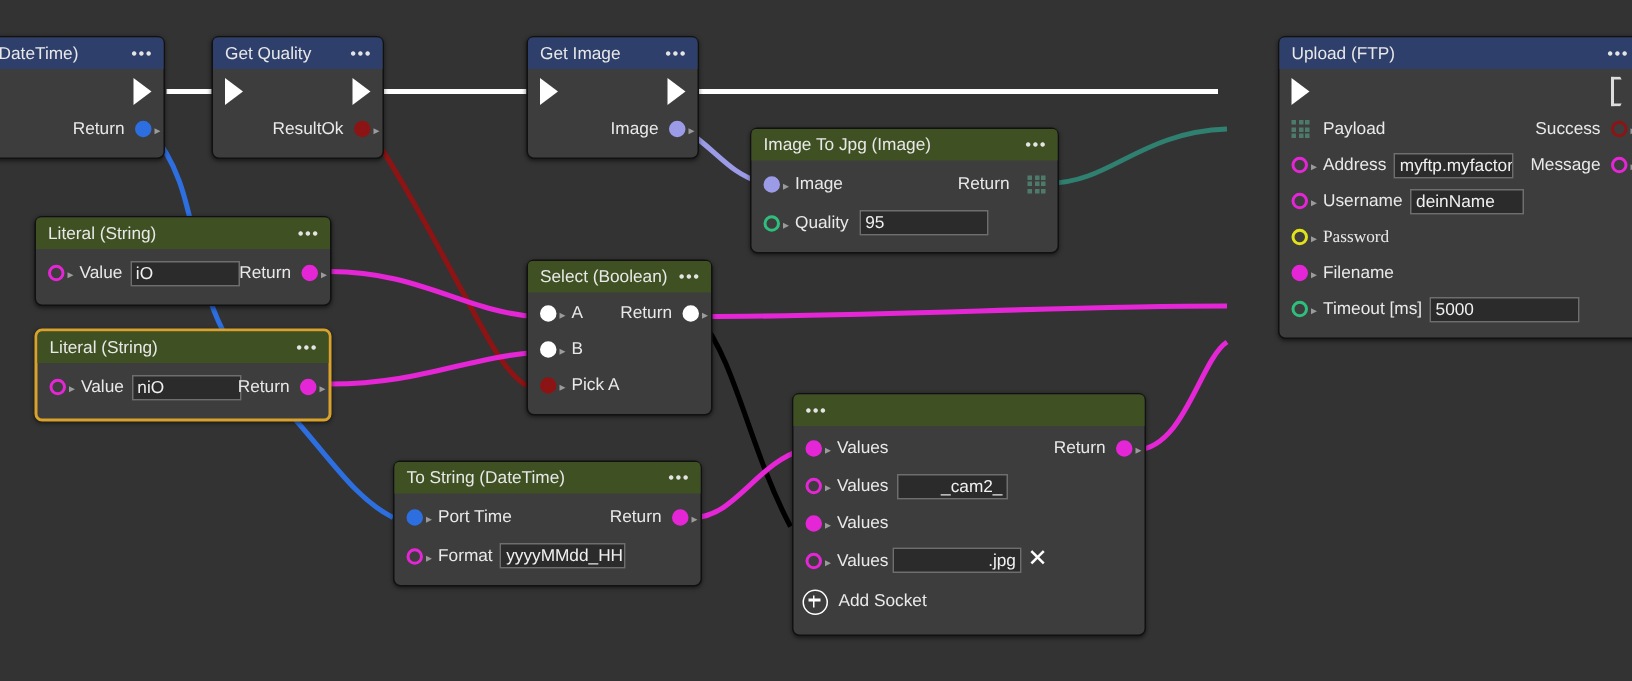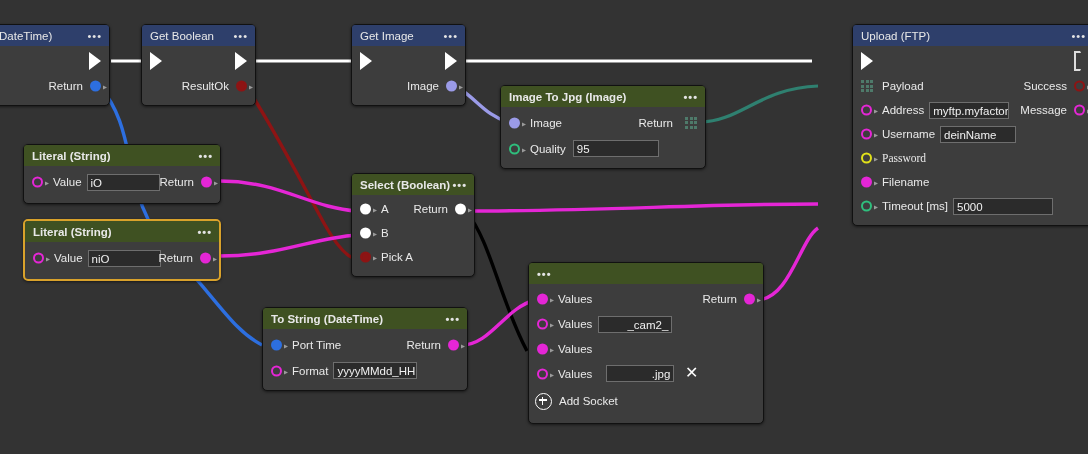--- a/index.html
+++ b/index.html
@@ -22,21 +22,21 @@
   .node{
     position:absolute;z-index:3;
     background:#3d3d3d;
     border:1px solid #111;
     border-radius:5px;
     box-shadow:0 1px 3px rgba(0,0,0,.55);
     box-sizing:border-box;
   }
   .node.selected{border:2px solid #d9a22b;}
   .node.blue  > .nhead{background:#2e3f6b;}
-  .node.green > .nhead{background:#3f5122;font-weight:bold;}
+  .node.green > .nhead{background:#3f5122;}
   .nhead{
     height:21px;border-radius:3px 3px 0 0;
     display:flex;align-items:center;
     padding:0 7px 0 8px;
     color:#e8e8e8;font-size:11.5px;
     white-space:nowrap;
   }
   .nhead .ttl{flex:1;overflow:hidden;text-overflow:clip;}
   .dots{letter-spacing:1px;font-size:11px;color:#e4e4e4;line-height:8px;}
   .nbody{padding:2px 0 7px 0;}
@@ -176,21 +176,21 @@
       </div>
       <div class="row">
         <span class="rlbl">Return</span>
         <span class="pin solid r c-blu"></span>
       </div>
     </div>
   </div>
 
   <div class="node blue" style="left:141px;top:24px;width:115px;">
     <div class="nhead">
-      <span class="ttl">Get Boolean</span>
+      <span class="ttl">Get Quality</span>
       <span class="dots">•••</span>
     </div>
     <div class="nbody">
       <div class="execrow">
         <span class="exec filled l"></span>
         <span class="exec filled r"></span>
       </div>
       <div class="row">
         <span class="rlbl">ResultOk</span>
         <span class="pin solid r c-red"></span>
@@ -378,21 +378,21 @@
         <span class="lbl" style="margin-left:29px;">Values</span>
         <span class="fld" style="width:74px;margin-left:6px;">_cam2_</span>
       </div>
       <div class="row" style="height:25px;">
         <span class="pin solid l c-mag"></span>
         <span class="lbl" style="margin-left:29px;">Values</span>
       </div>
       <div class="row" style="height:25px;">
         <span class="pin hollow l c-mag"></span>
         <span class="lbl" style="margin-left:29px;">Values</span>
-        <span class="fld" style="width:68px;margin-left:14px;">.jpg</span>
+        <span class="fld" style="width:86px;margin-left:3px;">.jpg</span>
         <span class="xbtn" style="left:156px;top:4px;">✕</span>
       </div>
       <div class="addsock">
         <span class="plus"></span>
         <span>Add Socket</span>
       </div>
     </div>
   </div>
 
 </div>

